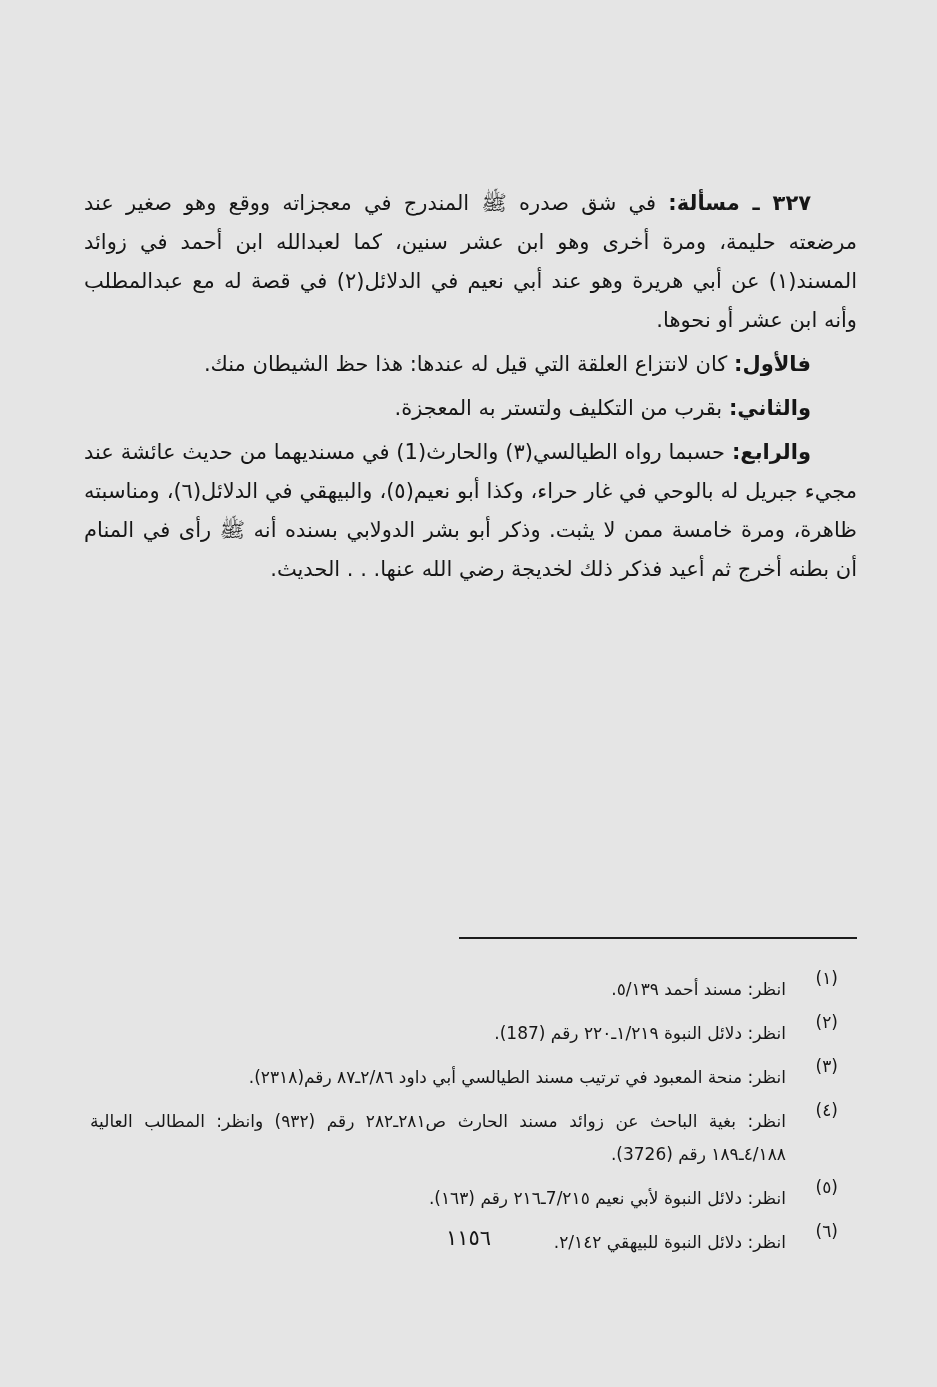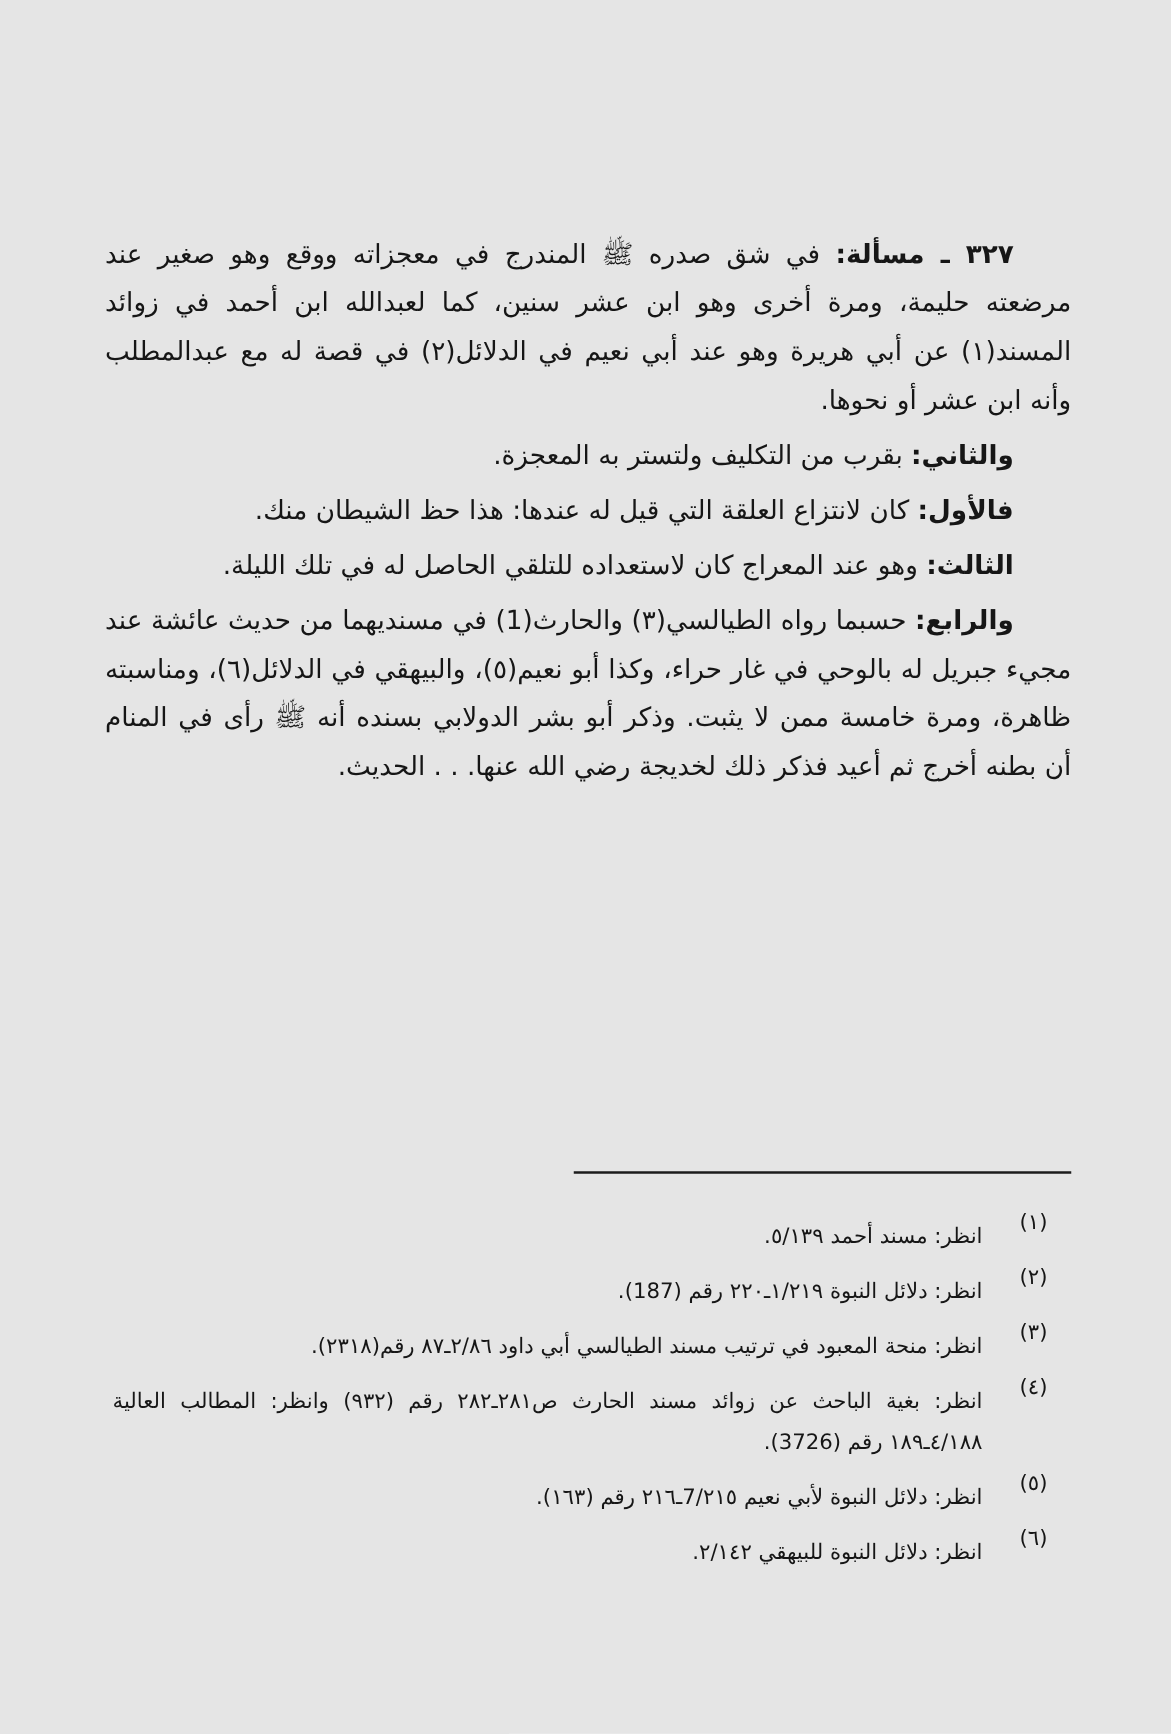--- a/index.html
+++ b/index.html
@@ -74,23 +74,22 @@
     font-size: 21px;
   }
 </style>
 </head>
 <body>
 
 <div class="page">
 
   <main class="body-text" dir="rtl" lang="ar">
     <p><span class="lead">٣٢٧ ـ مسألة:</span><span> في شق صدره ﷺ المندرج في معجزاته ووقع وهو صغير عند مرضعته حليمة، ومرة أخرى وهو ابن عشر سنين، كما لعبدالله ابن أحمد في زوائد المسند(١) عن أبي هريرة وهو عند أبي نعيم في الدلائل(٢) في قصة له مع عبدالمطلب وأنه ابن عشر أو نحوها.</span></p>
+    <p><span class="lead">فالأول:</span><span> كان لانتزاع العلقة التي قيل له عندها: هذا حظ الشيطان منك.</span></p>
     <p><span class="lead">والثاني:</span><span> بقرب من التكليف ولتستر به المعجزة.</span></p>
-    <p><span class="lead">فالأول:</span><span> كان لانتزاع العلقة التي قيل له عندها: هذا حظ الشيطان منك.</span></p>
-    <p><span class="lead">الثالث:</span><span> وهو عند المعراج كان لاستعداده للتلقي الحاصل له في تلك الليلة.</span></p>
     <p><span class="lead">والرابع:</span><span> حسبما رواه الطيالسي(٣) والحارث(1) في مسنديهما من حديث عائشة عند مجيء جبريل له بالوحي في غار حراء، وكذا أبو نعيم(٥)، والبيهقي في الدلائل(٦)، ومناسبته ظاهرة، ومرة خامسة ممن لا يثبت. وذكر أبو بشر الدولابي بسنده أنه ﷺ رأى في المنام أن بطنه أخرج ثم أعيد فذكر ذلك لخديجة رضي الله عنها. . . الحديث.</span></p>
   </main>
 
   <div class="fn-sep"></div>
 
   <section class="footnotes" dir="rtl" lang="ar">
     <div class="fn-row">
       <span class="fn-num">(١)</span>
       <span class="fn-text">انظر: مسند أحمد ٥/١٣٩.</span>
     </div>
@@ -109,14 +108,15 @@
     <div class="fn-row">
       <span class="fn-num">(٥)</span>
       <span class="fn-text">انظر: دلائل النبوة لأبي نعيم 7/٢١٥ـ٢١٦ رقم (١٦٣).</span>
     </div>
     <div class="fn-row">
       <span class="fn-num">(٦)</span>
       <span class="fn-text">انظر: دلائل النبوة للبيهقي ٢/١٤٢.</span>
     </div>
   </section>
 
+  <div class="page-num">١١٥٦</div>
 
 </div>
 
 </body></html>

